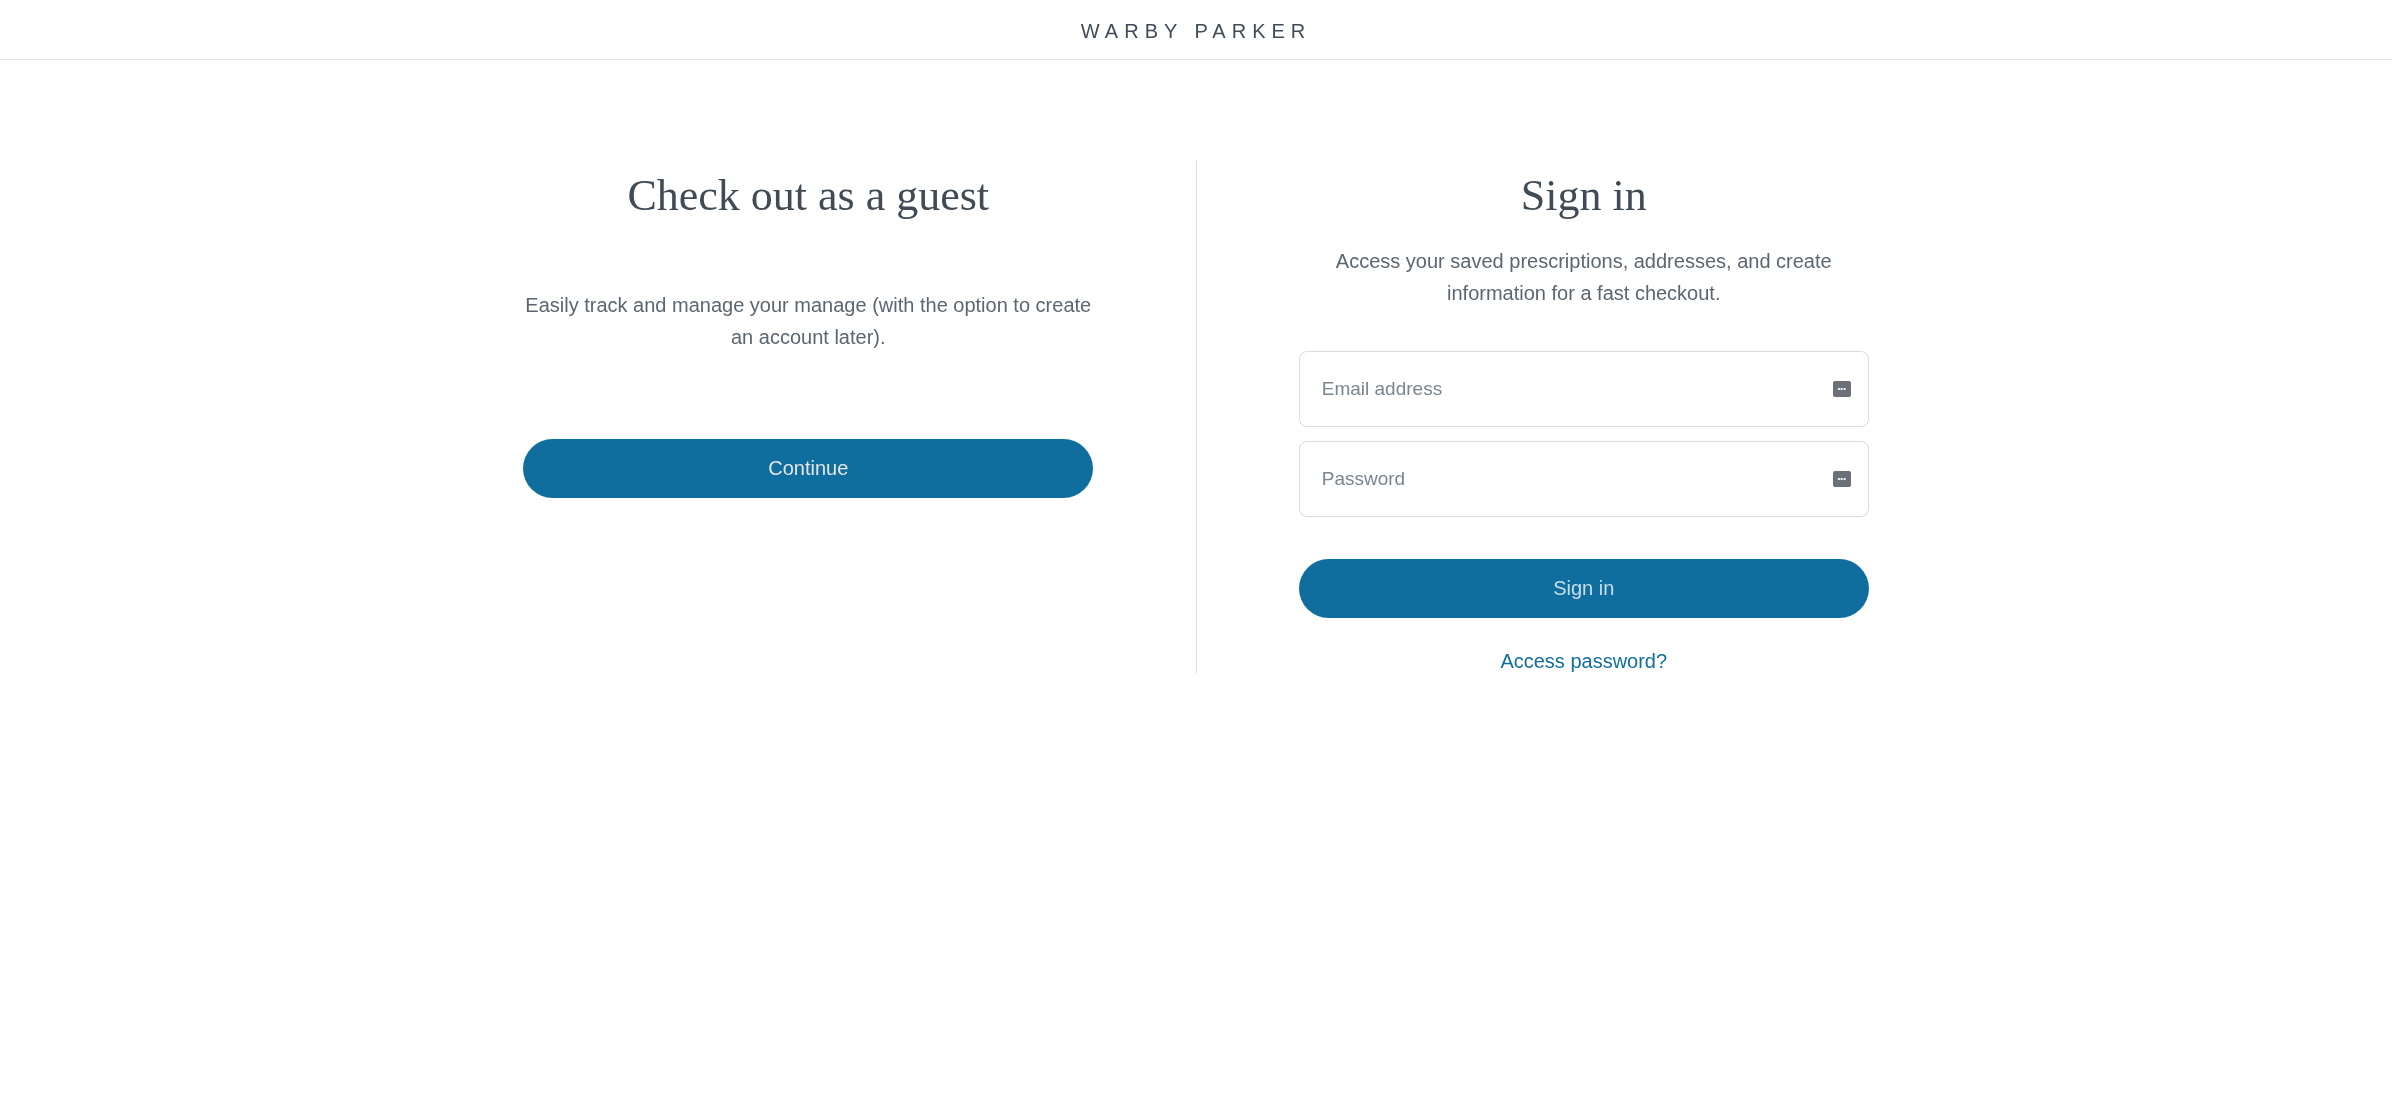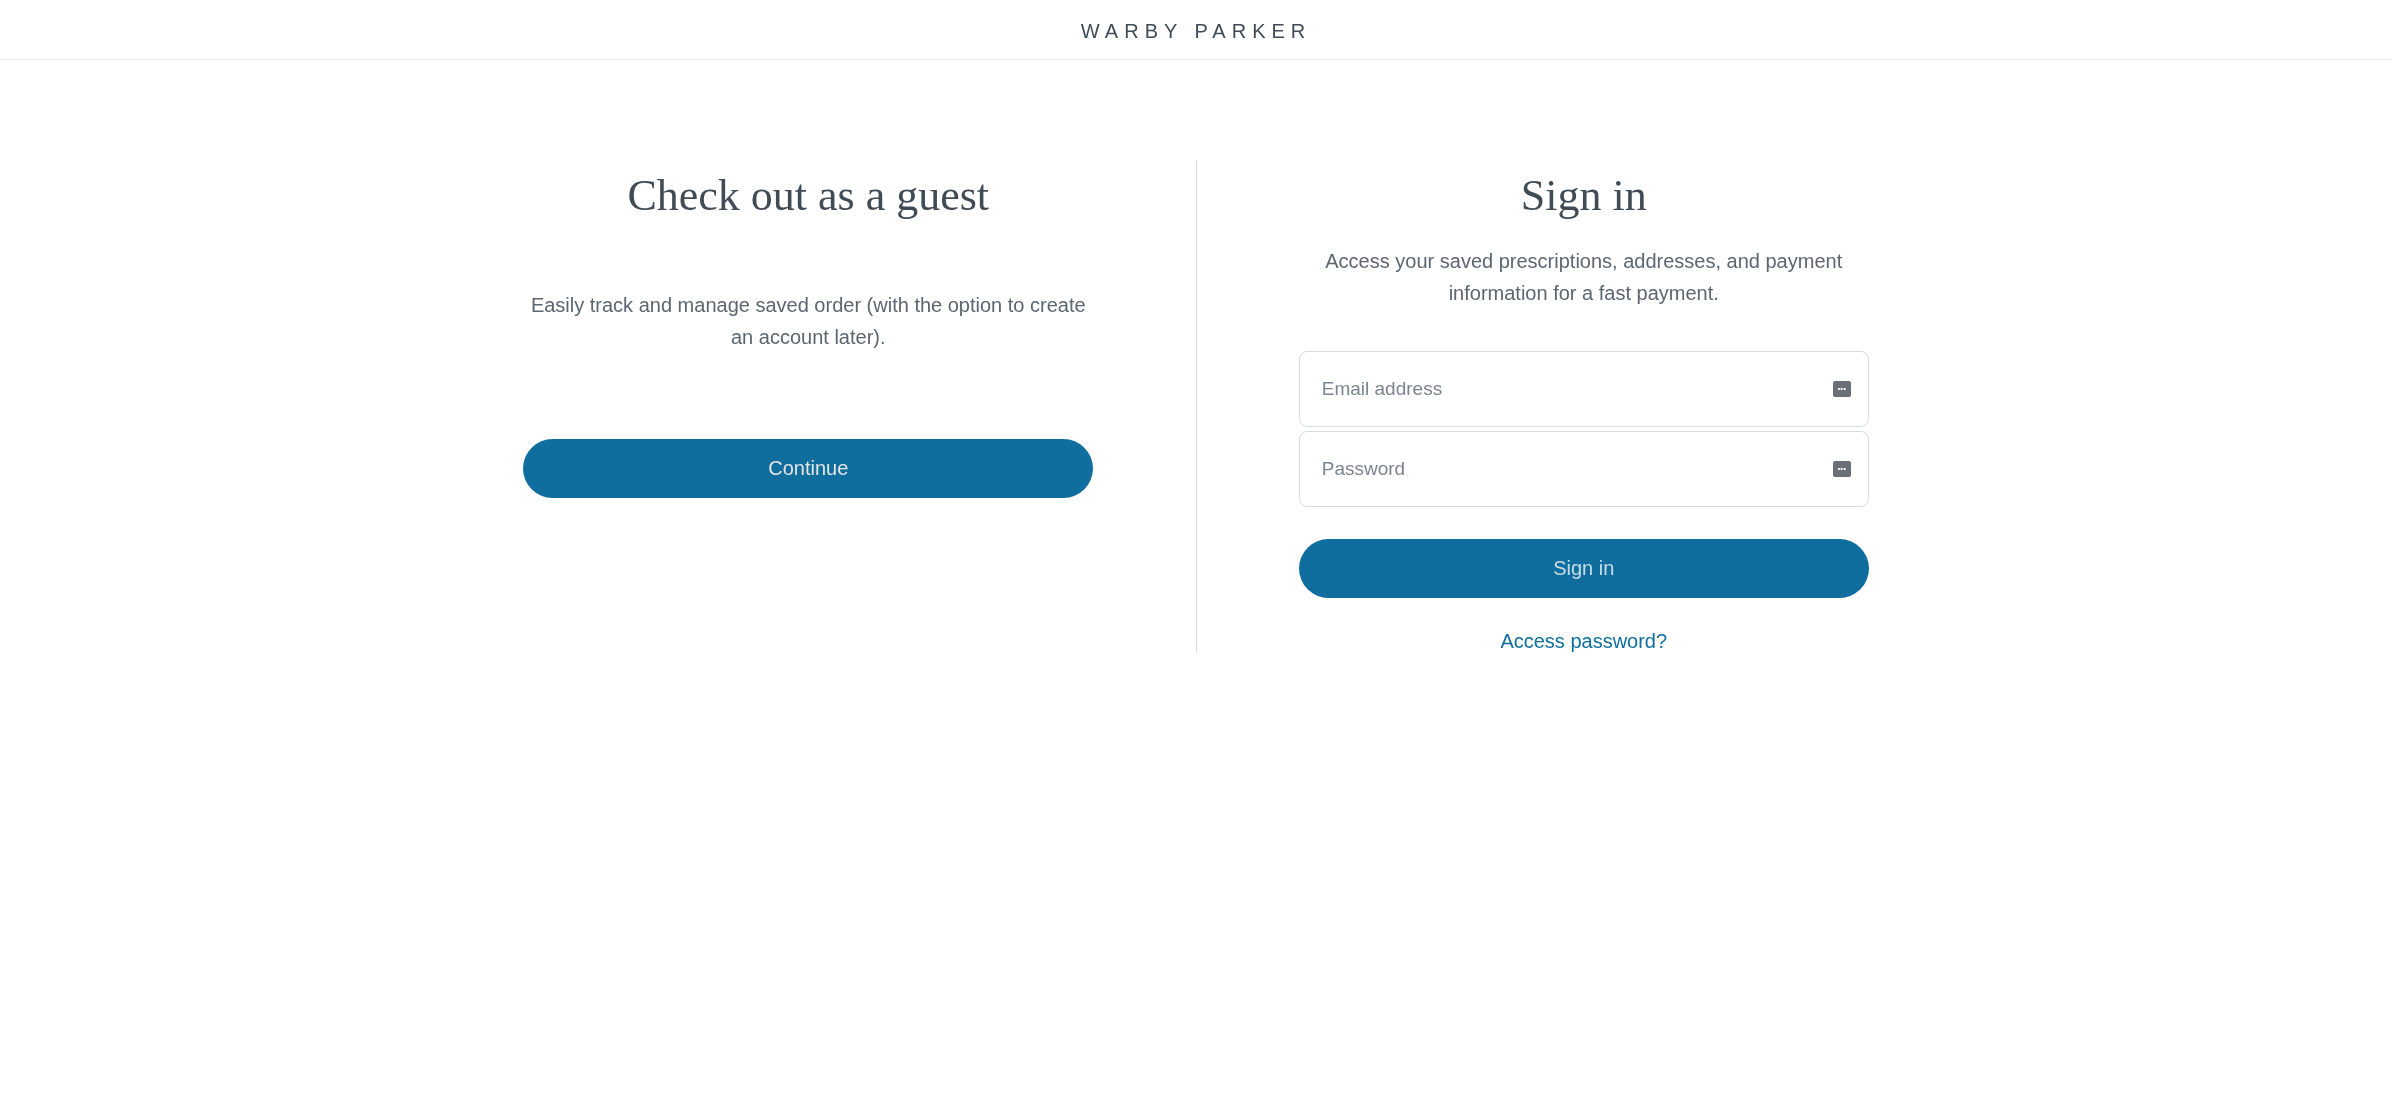--- a/index.html
+++ b/index.html
@@ -80,21 +80,21 @@
       font-weight: 500;
       cursor: pointer;
     }
     .btn-primary.signin {
       color: #c9dde8;
     }
     .input-wrap {
       width: 100%;
       max-width: 570px;
       position: relative;
-      margin-bottom: 4px;
+      margin-bottom: 14px;
     }
     .text-input {
       width: 100%;
       border: 1px solid #d8dcdf;
       border-radius: 8px;
       padding: 26px 50px 26px 22px;
       font-size: 19px;
       color: #414b56;
       outline: none;
     }
@@ -139,29 +139,29 @@
 <body>
 
 <header class="header">
   <div class="brand">WARBY PARKER</div>
 </header>
 
 <main class="main">
 
   <section class="column column-left">
     <h1 class="title">Check out as a guest</h1>
-    <p class="subtitle">Easily track and manage saved order (with the option to create an account later).</p>
+    <p class="subtitle">Easily track and manage your manage (with the option to create an account later).</p>
     <button class="btn-primary">Continue</button>
   </section>
 
   <div class="divider"></div>
 
   <section class="column column-right">
     <h1 class="title">Sign in</h1>
-    <p class="subtitle">Access your saved prescriptions, addresses, and payment information for a fast payment.</p>
+    <p class="subtitle">Access your saved prescriptions, addresses, and create information for a fast checkout.</p>
 
     <div class="input-wrap">
       <input type="text" class="text-input" placeholder="Email address" style="">
       <span class="input-icon"></span>
     </div>
 
     <div class="input-wrap">
       <input type="password" class="text-input" placeholder="Password" style="">
       <span class="input-icon"></span>
     </div>

